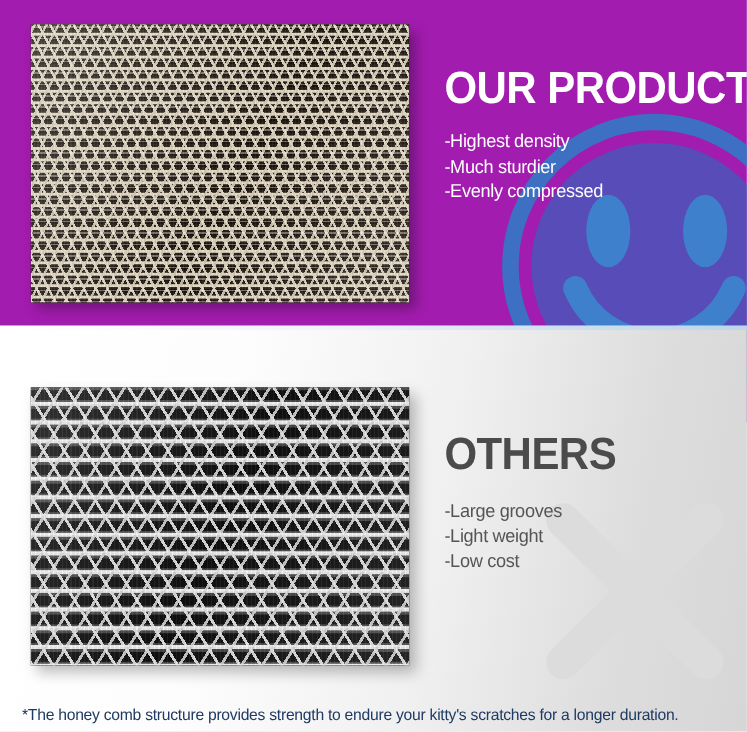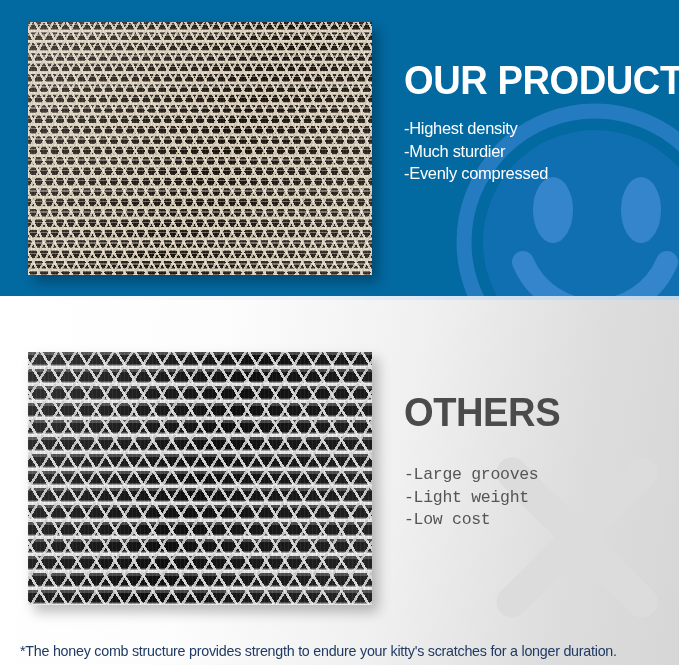--- a/index.html
+++ b/index.html
@@ -15,21 +15,21 @@
     position:relative;
     width:679px; height:665px;
     background:#ffffff;
   }
 
   
   .panel-top {
     position:absolute;
     left:0; top:0;
     width:679px; height:384px;
-    background:#0369a1;
+    background:#a21caf;
     overflow:hidden;
   }
 
   
   .smiley {
     position:absolute;
     right:-66px; top:92px;
     width:300px; height:300px;
     pointer-events:none;
   }
@@ -167,21 +167,21 @@
     font-family:"Liberation Sans", sans-serif;
     font-size:17px;
     line-height:1.33;
     letter-spacing:-0.3px;
     white-space:nowrap;
   }
   .bullets-light { color:#ffffff; }
   .bullets-dark  { color:#555555; }
   .bullets div { transform:scaleX(.97); transform-origin:left center; }
 
-  .copy-bot .bullets { margin-top:31px;font-family:Liberation Mono, monospace; }
+  .copy-bot .bullets { margin-top:21px; }
 
   
   .footnote {
     position:absolute;
     left:20px; top:643px;
     font-family:"Liberation Sans", sans-serif;
     font-size:14.5px;
     color:#1f3a63;
     letter-spacing:-0.25px;
     white-space:nowrap;

